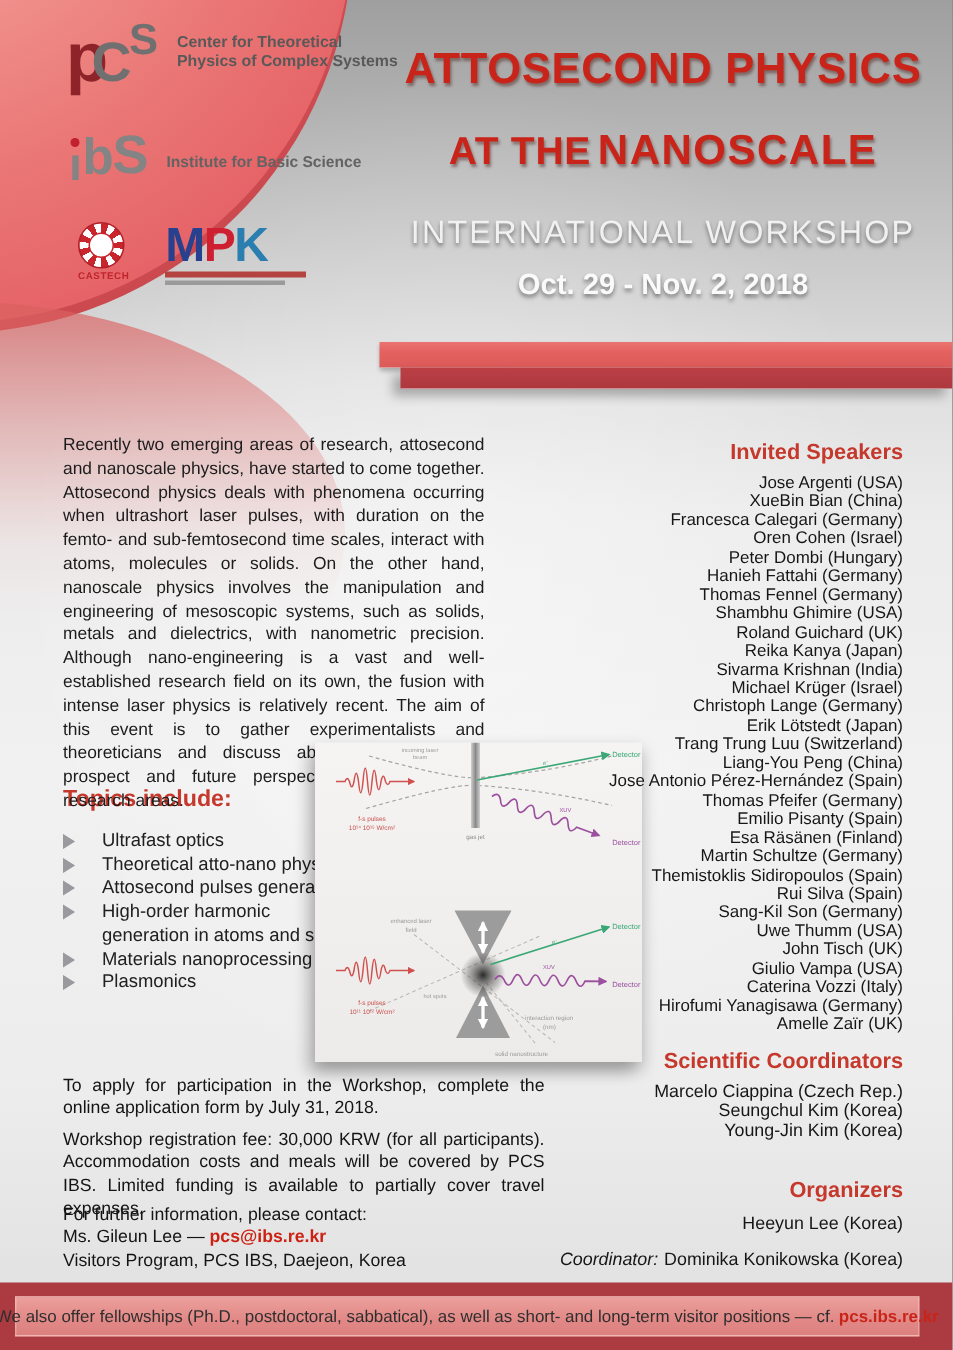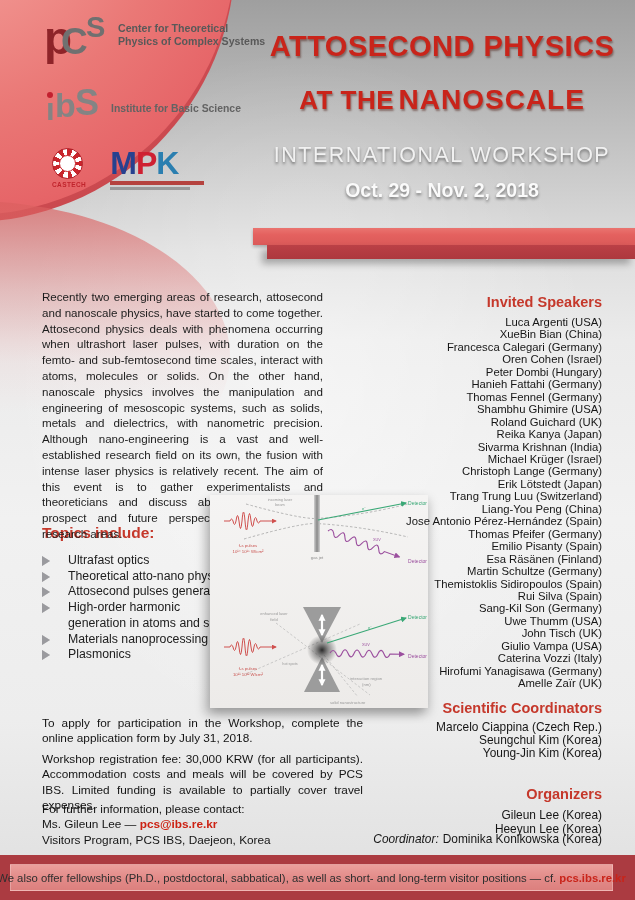--- a/index.html
+++ b/index.html
@@ -279,21 +279,21 @@
         <text x="152" y="191" font-size="4.2" fill="#9a9a9a">(nm)</text>
         <text x="120" y="209" font-size="4.2" fill="#9a9a9a">solid nanostructure</text>
       </g>
     </svg>
   </div>
 
   <div class="speakers rightcol">
     <h3>Invited Speakers</h3>
     <div class="names">
 
-    <div class="name">Luca Argenti (USA)</div>
+    <div class="name">Jose Argenti (USA)</div>
         <div class="name">XueBin Bian (China)</div>
         <div class="name">Francesca Calegari (Germany)</div>
         <div class="name">Oren Cohen (Israel)</div>
         <div class="name">Peter Dombi (Hungary)</div>
         <div class="name">Hanieh Fattahi (Germany)</div>
         <div class="name">Thomas Fennel (Germany)</div>
         <div class="name">Shambhu Ghimire (USA)</div>
         <div class="name">Roland Guichard (UK)</div>
         <div class="name">Reika Kanya (Japan)</div>
         <div class="name">Sivarma Krishnan (India)</div>
@@ -326,21 +326,20 @@
     <div class="name">Marcelo Ciappina (Czech Rep.)</div>
         <div class="name">Seungchul Kim (Korea)</div>
         <div class="name">Young-Jin Kim (Korea)</div>
       </div>
   </div>
 
   <div class="organizers rightcol">
     <h3>Organizers</h3>
     <div class="names">
 
-    <div class="name">Gileun Lee (Korea)</div>
         <div class="name">Heeyun Lee (Korea)</div>
       </div>
   </div>
 
   <div class="coordinator-line">
     <span class="lbl">Coordinator:</span><span>Dominika Konikowska (Korea)</span>
   </div>
 
   <div class="blk apply-p1">To apply for participation in the Workshop, complete the online application form by July 31, 2018.</div>
   <div class="blk apply-p2">Workshop registration fee: 30,000 KRW (for all participants). Accommodation costs and meals will be covered by PCS IBS. Limited funding is available to partially cover travel expenses.</div>

